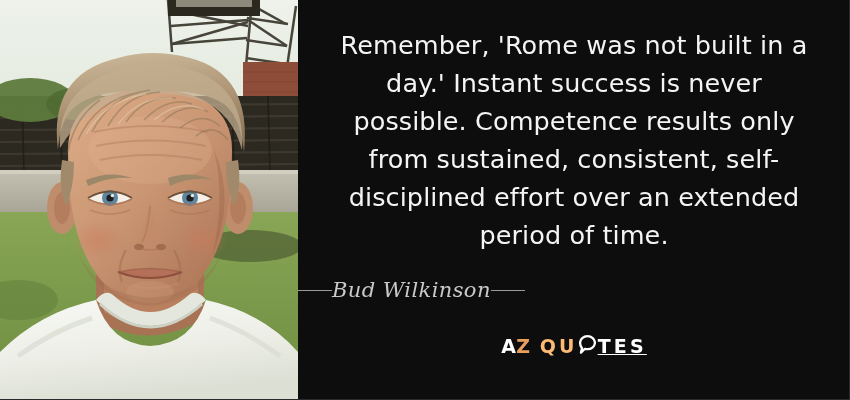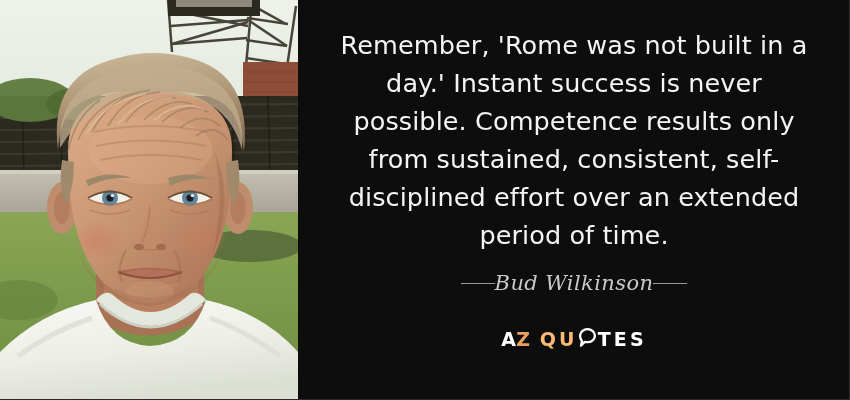--- a/index.html
+++ b/index.html
@@ -51,24 +51,23 @@
     font-family: "DejaVu Sans", "Liberation Sans", sans-serif;
     font-size: 25.5px;
     line-height: 38px;
     font-weight: 400;
     text-align: center;
     letter-spacing: 0.1px;
     -webkit-font-smoothing: antialiased;
   }
 
   .attribution {
-    margin-top: 17px;
+    margin-top: 24px;
     display: flex;
     align-items: center;
-    justify-content: center;
     width: 100%;
   }
   .attr-rule {
     display: block;
     width: 34px;
     height: 1px;
     background: #9a9a9a;
   }
   .attr-name {
     color: #c9c9c9;
@@ -89,21 +88,21 @@
     font-family: "DejaVu Sans", "Liberation Sans", sans-serif;
     font-weight: 700;
     font-size: 19px;
     line-height: 1;
     user-select: none;
   }
   .logo-a { color: #ffffff; letter-spacing: 0.5px; }
   .logo-z { color: #e9a05e; letter-spacing: 0.5px; }
   .logo-gap { width: 9px; }
   .logo-qu { color: #fdba74; letter-spacing: 3.2px; }
-  .logo-tes { color: #ffffff; letter-spacing: 3.2px; }
+  .logo-tes { color: #ffffff; letter-spacing: 3.2px; text-decoration: underline; }
   .logo-bubble { display: inline-block; margin: 0 2px 0 1px; }
 </style>
 </head>
 <body>
 
 <div id="stage">
 
   <div class="photo-panel">
     <svg class="photo-svg" viewBox="0 0 298 400" preserveAspectRatio="xMidYMid slice">
       <defs>

